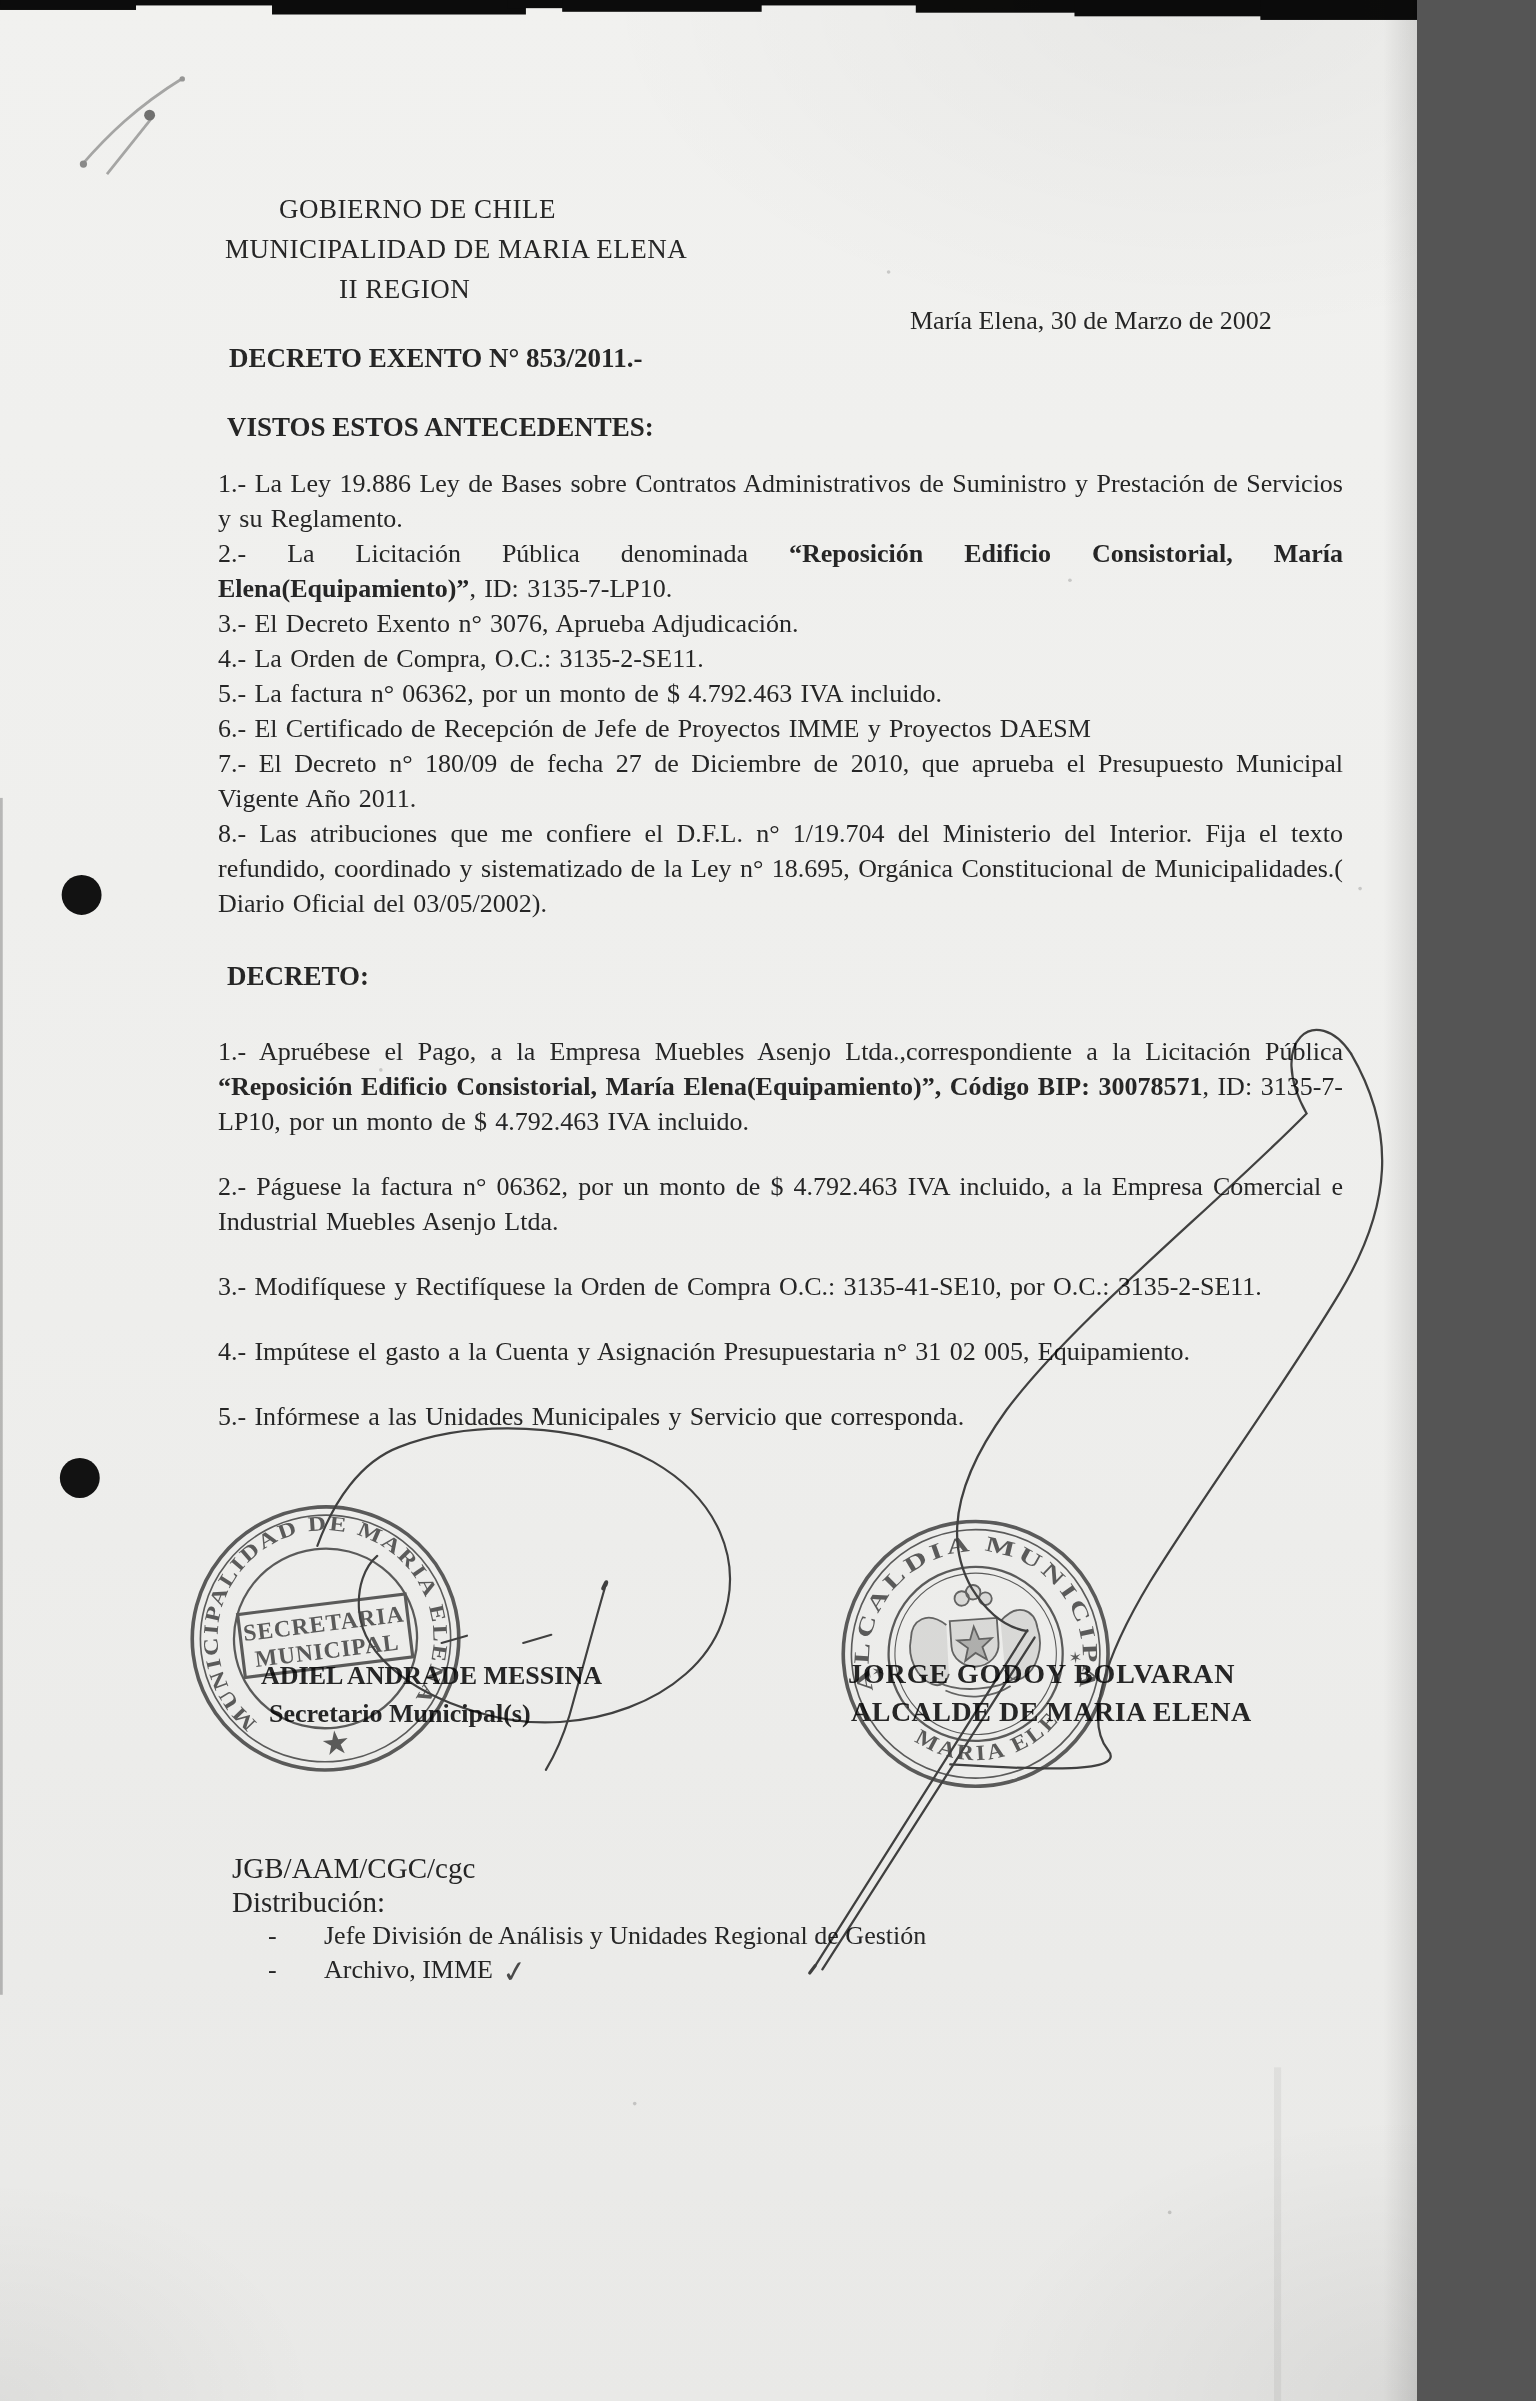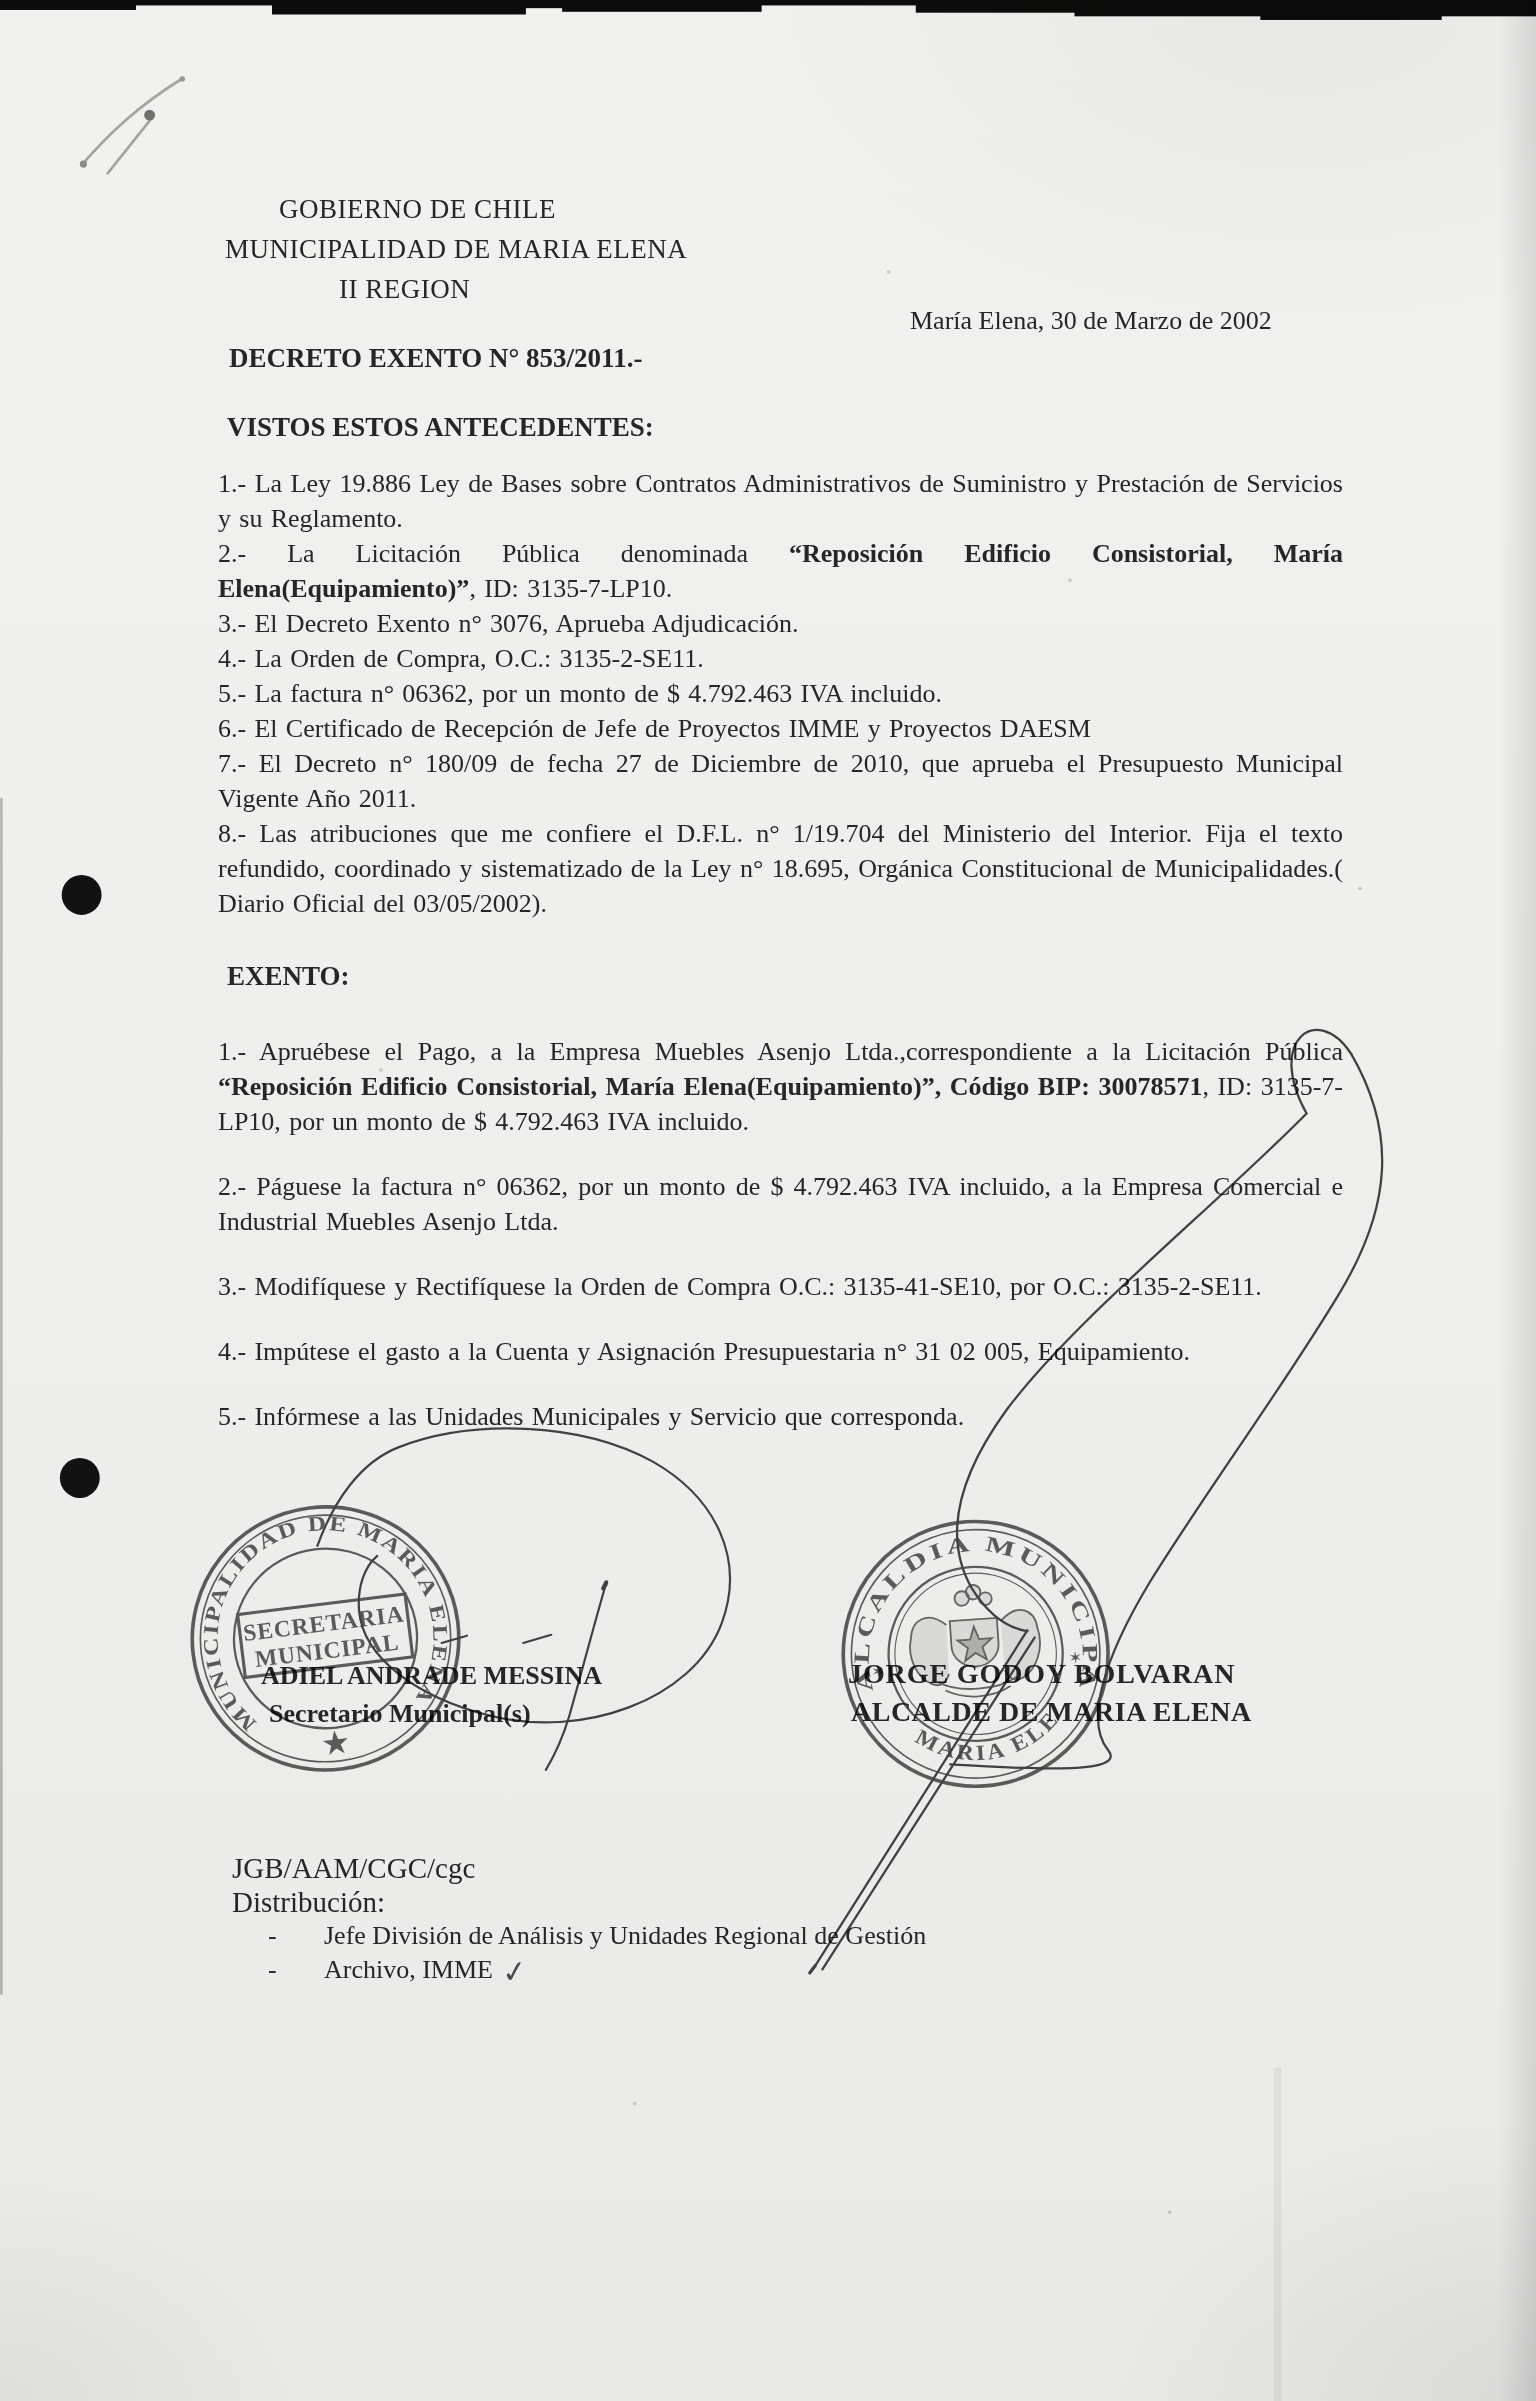--- a/index.html
+++ b/index.html
@@ -1,17 +1,17 @@
 <!DOCTYPE html>
 <html style="font-size:14.5px"><head>
 <meta charset="utf-8">
 <style>
   html,body{margin:0;padding:0;background:#555;}
   .page{
-    position:relative; width:1536px; height:2401px; overflow:hidden;
+    position:relative; width:1417px; height:2401px; overflow:hidden;
     font-family:"Liberation Serif","DejaVu Serif",serif;
     color:#262626;
     background:
       radial-gradient(635px 408px at 100% 100%, rgba(0,0,0,0.07), transparent 70%),
       radial-gradient(453px 317px at 0% 100%, rgba(0,0,0,0.05), transparent 70%),
       radial-gradient(816px 453px at 85% 0%, rgba(0,0,0,0.04), transparent 75%),
       linear-gradient(90deg, rgba(0,0,0,0) 97.6%, rgba(0,0,0,0.10) 100%),
       linear-gradient(180deg,#f1f1ef 0%,#eeeeec 55%,#e9e9e7 100%);
   }
   .abs{position:absolute;}
@@ -48,21 +48,21 @@
     <p><span>1.- La Ley 19.886 Ley de Bases sobre Contratos Administrativos de Suministro y Prestación de Servicios y su Reglamento.</span></p>
     <p><span>2.- La Licitación Pública denominada </span><span class="b">“Reposición Edificio Consistorial, María Elena(Equipamiento)”</span><span>, ID: 3135-7-LP10.</span></p>
     <p><span>3.- El Decreto Exento n° 3076, Aprueba Adjudicación.</span></p>
     <p><span>4.- La Orden de Compra, O.C.: 3135-2-SE11.</span></p>
     <p><span>5.- La factura n° 06362, por un monto de $ 4.792.463 IVA incluido.</span></p>
     <p><span>6.- El Certificado de Recepción de Jefe de Proyectos IMME y Proyectos DAESM</span></p>
     <p><span>7.- El Decreto n° 180/09 de fecha 27 de Diciembre de 2010, que aprueba el Presupuesto Municipal Vigente Año 2011.</span></p>
     <p><span>8.- Las atribuciones que me confiere el D.F.L. n° 1/19.704 del Ministerio del Interior. Fija el texto refundido, coordinado y sistematizado de la Ley n° 18.695, Orgánica Constitucional de Municipalidades.( Diario Oficial del 03/05/2002).</span></p>
   </div>
 
-  <div class="abs heading" style="left:227px; top:961px;">EXENTO:</div>
+  <div class="abs heading" style="left:227px; top:961px;">DECRETO:</div>
 
   <div class="abs body-block decreto-block" style="left:218px; top:1034px;">
     <p><span>1.- Apruébese el Pago, a la Empresa Muebles Asenjo Ltda.,correspondiente a la Licitación Pública </span><span class="b">“Reposición Edificio Consistorial, María Elena(Equipamiento)”, Código BIP: 30078571</span><span>, ID: 3135-7-LP10, por un monto de $ 4.792.463 IVA incluido.</span></p>
     <p><span>2.- Páguese la factura n° 06362, por un monto de $ 4.792.463 IVA incluido, a la Empresa Comercial e Industrial Muebles Asenjo Ltda.</span></p>
     <p><span>3.- Modifíquese y Rectifíquese la Orden de Compra O.C.: 3135-41-SE10, por O.C.: 3135-2-SE11.</span></p>
     <p><span>4.- Impútese el gasto a la Cuenta y Asignación Presupuestaria n° 31 02 005, Equipamiento.</span></p>
     <p><span>5.- Infórmese a las Unidades Municipales y Servicio que corresponda.</span></p>
   </div>
 
 

